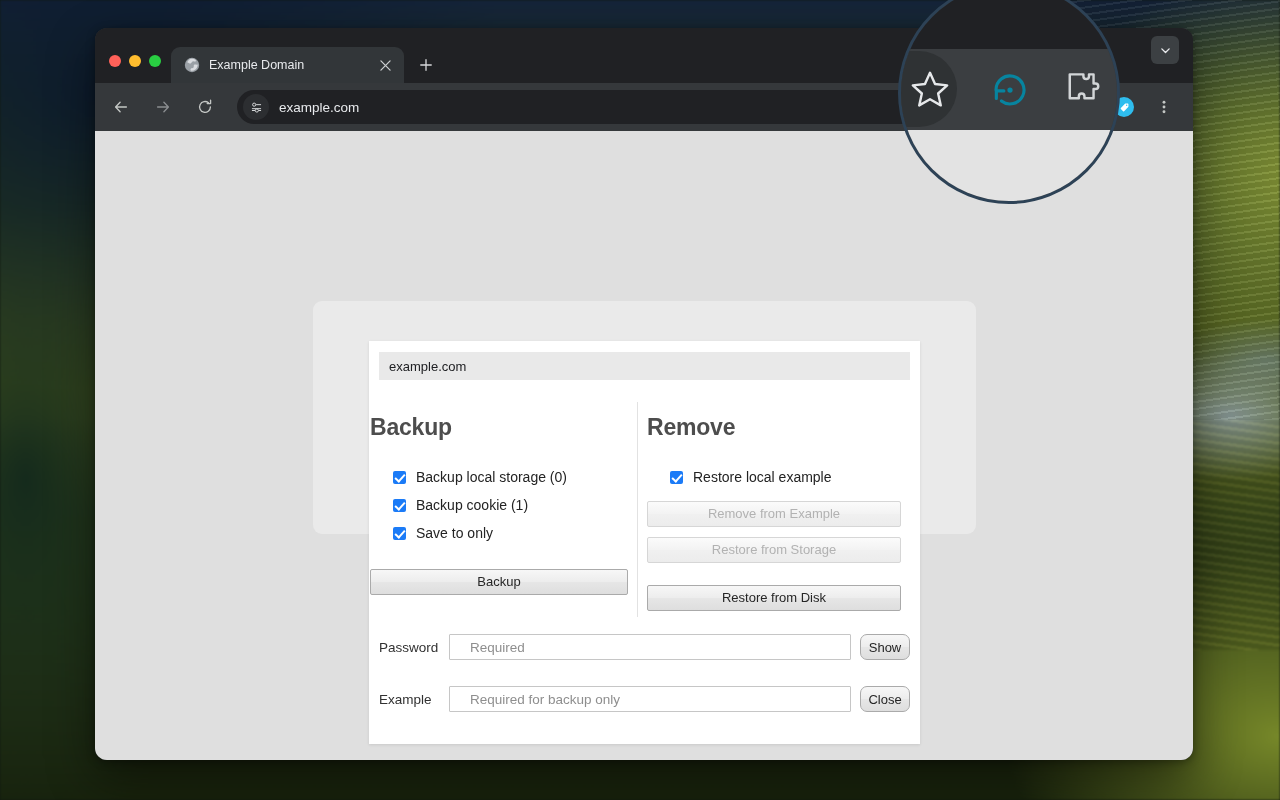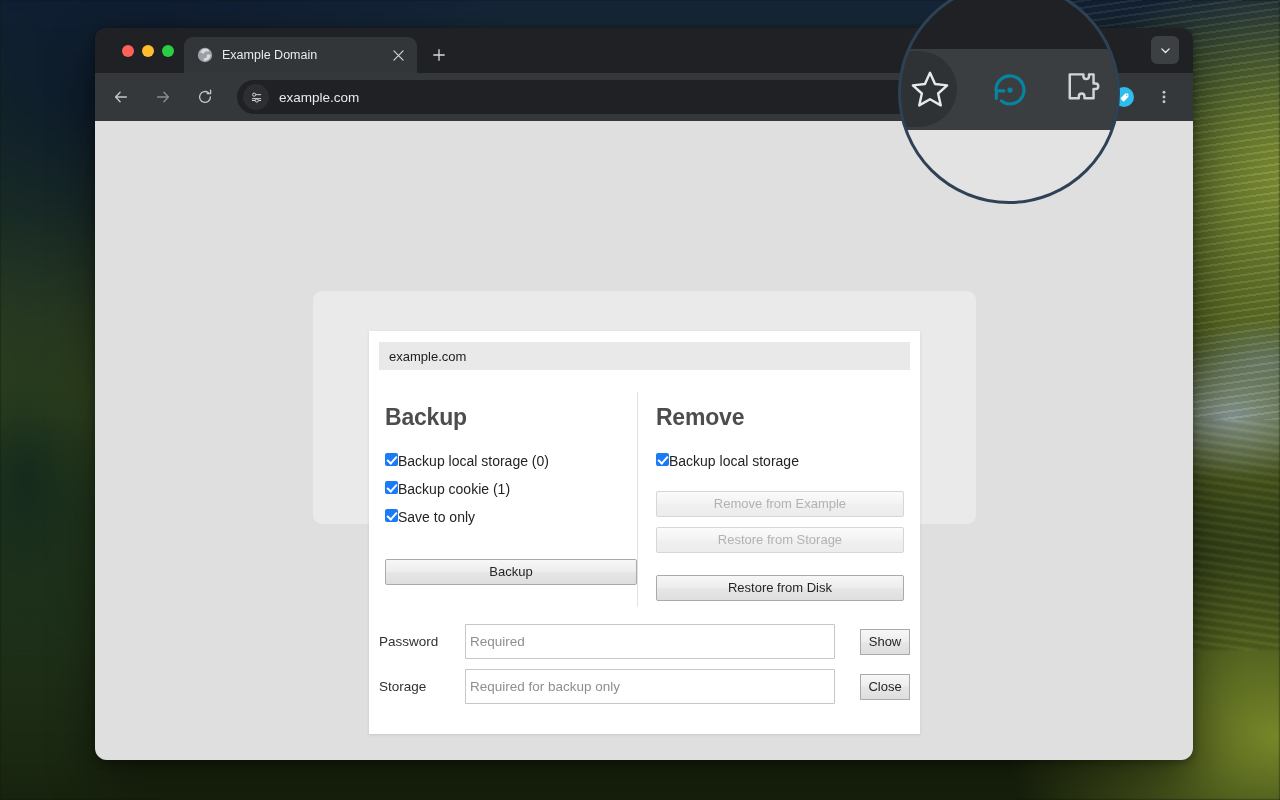--- a/index.html
+++ b/index.html
@@ -87,25 +87,25 @@
     height: 732px;
     border-radius: 12px;
     overflow: hidden;
     box-shadow: 0 18px 48px rgba(0,0,0,.48), 0 2px 8px rgba(0,0,0,.35);
     background: #323639;
   }
 
   
   .tab-strip {
     position: relative;
-    height: 45px;
+    height: 55px;
     background: #202124;
     display: flex;
     align-items: flex-end;
-    padding-left: 25px;
+    padding-left: 12px;
   }
   .traffic-lights {
     display: flex;
     gap: 8px;
     align-items: center;
     height: 45px;
     padding: 0 10px 0 2px;
   }
   .tl { width: 12px; height: 12px; border-radius: 50%; }
   .tl.red { background: #ff6159; }
@@ -258,21 +258,21 @@
     padding-left: 10px;
   }
   .host-bar-text {
     font-size: 13px;
     color: #202124;
   }
 
   .columns {
     display: flex;
     margin-top: 18px;
-    padding: 0 16px;
+    padding: 0 1px;
     position: relative;
   }
   .col {
     padding-top: 16px;
   }
   .col-backup { width: 266px; padding-right: 8px; }
   .col-restore { width: 265px; padding-left: 11px; }
 
   .col-divider {
     position: absolute;
@@ -286,22 +286,25 @@
   .col-title {
     font-size: 23px;
     font-weight: bold;
     color: #4d4d4d;
     letter-spacing: -0.2px;
     margin-bottom: 22px;
   }
 
   .check-row {
     display: flex;
+    align-items: center;
+    gap: 10px;
     height: 28px;
     margin-bottom: 0px;
+    margin-left: 23px;
   }
   .cb {
     width: 13px; height: 13px;
     flex: 0 0 13px;
     border-radius: 2px;
     position: relative;
   }
   .cb.checked {
     background: #1b7bf7;
     border: none;
@@ -349,51 +352,51 @@
   .restore-disk-wrap { margin-top: 22px; }
 
   
   .pw-section {
     margin-top: 23px;
     padding: 0 10px;
   }
   .pw-row {
     display: flex;
     align-items: center;
-    gap: 16px;
-    margin-bottom: 10px;
+    gap: 0;
+    margin-bottom: 26px;
   }
   .pw-label {
     width: 70px;
     font-size: 13.5px;
     color: #313131;
   }
   .pw-input {
     flex: 1;
-    height: 35px;
+    height: 26px;
     border: 1px solid #c6c6c6;
     background: #fff;
     font-family: "Liberation Sans", sans-serif;
     font-size: 13.5px;
     color: #202124;
-    padding: 0 4px;
+    padding: 0 20px;
     border-radius: 1px;
     min-width: 0;
   }
   .pw-input::placeholder { color: #8e8e8e; }
   .pw-btn {
     width: 50px;
     height: 26px;
     margin-left: 9px;
     font-family: "Liberation Sans", sans-serif;
     font-size: 13px;
     color: #262626;
     background: linear-gradient(to bottom, #f7f7f7 0%, #ededed 48%, #e6e6e6 52%, #dedede 100%);
     border: 1px solid #aaaaaa;
-    border-radius: 0;
+    border-radius: 7px;
     flex: 0 0 50px;
   }
 
   
   #magnifier {
     position: absolute;
     left: 898px;
     top: -18px;
     width: 222px;
     height: 222px;
@@ -593,42 +596,42 @@
 
 
             <button class="btn primary-action">Backup</button>
           </div>
 
           <div class="col col-restore">
             <div class="col-title">Remove</div>
 
             <div class="check-row">
               <span class="cb checked"></span>
-              <span class="check-label">Backup local storage</span>
+              <span class="check-label">Restore local example</span>
             </div>
 
 
             <button class="btn disabled" disabled="">Remove from Example</button>
             <button class="btn disabled" disabled="">Restore from Storage</button>
             <div class="restore-disk-wrap">
               <button class="btn" style="margin-top:0">Restore from Disk</button>
             </div>
           </div>
         </div>
 
         <div class="pw-section">
 
           <div class="pw-row">
             <span class="pw-label">Password</span>
             <input class="pw-input" type="text" placeholder="Required" style="">
             <button class="pw-btn">Show</button>
           </div>
 
           <div class="pw-row">
-            <span class="pw-label">Storage</span>
+            <span class="pw-label">Example</span>
             <input class="pw-input" type="text" placeholder="Required for backup only" style="">
             <button class="pw-btn">Close</button>
           </div>
         </div>
       </div>
     </div>
   </div>
 
   <div id="magnifier">
     <div class="lens-inner">

